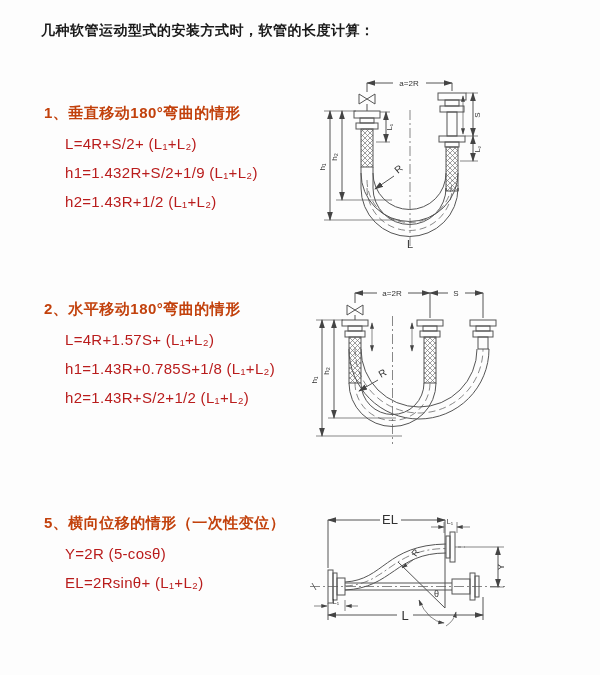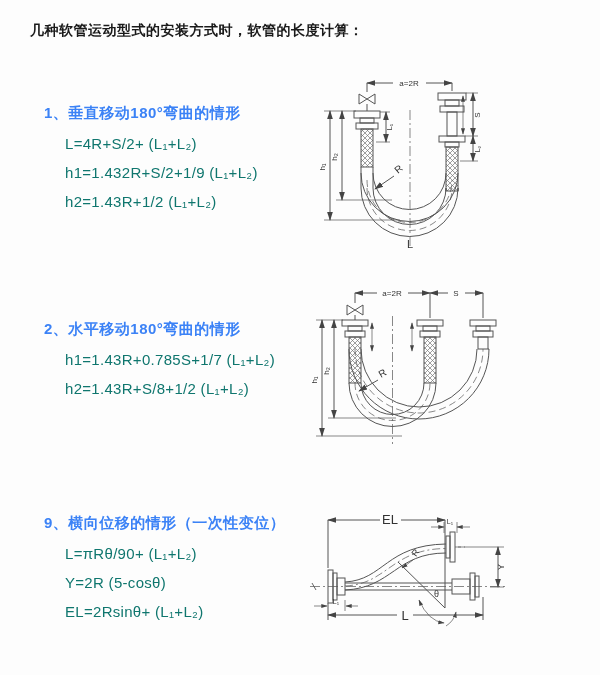--- a/index.html
+++ b/index.html
@@ -1,29 +1,29 @@
 <!DOCTYPE html>
 <html><head>
 <meta charset="utf-8">
 <style>
   html,body{margin:0;padding:0;background:#ffffff;}
   .page{
     position:relative;width:600px;height:675px;background:#fdfdfd;
     font-family:"Liberation Sans","DejaVu Sans",sans-serif;color:#1f1f1f;overflow:hidden;
   }
   .title{
-    position:absolute;left:30px;top:22px;font-size:14px;font-weight:700;
+    position:absolute;left:41px;top:22px;font-size:14px;font-weight:700;
     letter-spacing:0.5px;color:#1a1a1a;margin:0;
   }
   .section{position:absolute;}
   .sec1{left:44px;top:104px;}
-  .sec2{left:44px;top:320px;}
+  .sec2{left:44px;top:300px;}
   .sec3{left:44px;top:514px;}
-  .sec-heading{font-size:15px;font-weight:600;color:#3b82f6;margin:0 0 12px 0;letter-spacing:0.5px;}
-  .formula{font-size:15px;color:#0f766e;margin:0 0 12px 21px;letter-spacing:0.3px;}
+  .sec-heading{font-size:15px;font-weight:600;color:#c2410c;margin:0 0 12px 0;letter-spacing:0.5px;}
+  .formula{font-size:15px;color:#b91c1c;margin:0 0 12px 21px;letter-spacing:0.3px;}
   .diagram{position:absolute;}
   .d1{left:310px;top:68px;}
   .d2{left:310px;top:278px;}
   .d3{left:300px;top:500px;}
   svg{display:block;}
   svg text{font-family:"Liberation Sans","DejaVu Sans",sans-serif;fill:#333;}
 </style>
 </head>
 <body>
 
@@ -33,27 +33,27 @@
 
   <div class="section sec1">
     <p class="sec-heading">1、垂直移动180°弯曲的情形</p>
     <p class="formula">L=4R+S/2+ (L₁+L₂)</p>
     <p class="formula">h1=1.432R+S/2+1/9 (L₁+L₂)</p>
     <p class="formula">h2=1.43R+1/2 (L₁+L₂)</p>
   </div>
 
   <div class="section sec2">
     <p class="sec-heading">2、水平移动180°弯曲的情形</p>
-    <p class="formula">h1=1.43R+0.785S+1/7 (L₁+L₂)</p>
-    <p class="formula">h2=1.43R+S/8+1/2 (L₁+L₂)</p>
+    <p class="formula">L=4R+1.57S+ (L₁+L₂)</p>
+    <p class="formula">h1=1.43R+0.785S+1/8 (L₁+L₂)</p>
+    <p class="formula">h2=1.43R+S/2+1/2 (L₁+L₂)</p>
   </div>
 
   <div class="section sec3">
-    <p class="sec-heading">9、横向位移的情形（一次性变位）</p>
-    <p class="formula">L=πRθ/90+ (L₁+L₂)</p>
+    <p class="sec-heading">5、横向位移的情形（一次性变位）</p>
     <p class="formula">Y=2R (5-cosθ)</p>
     <p class="formula">EL=2Rsinθ+ (L₁+L₂)</p>
   </div>
 
   <svg class="diagram d1" width="290" height="198" viewBox="0 0 290 198" stroke-linecap="butt">
     <defs>
       <pattern id="braid1" width="5" height="5" patternUnits="userSpaceOnUse">
         <path d="M0,5 L5,0 M0,0 L5,5" stroke="#777" stroke-width="0.7" fill="none"></path>
       </pattern>
       <marker id="ar1" viewBox="0 0 10 10" refX="9" refY="5" markerWidth="9" markerHeight="9" orient="auto-start-reverse">

